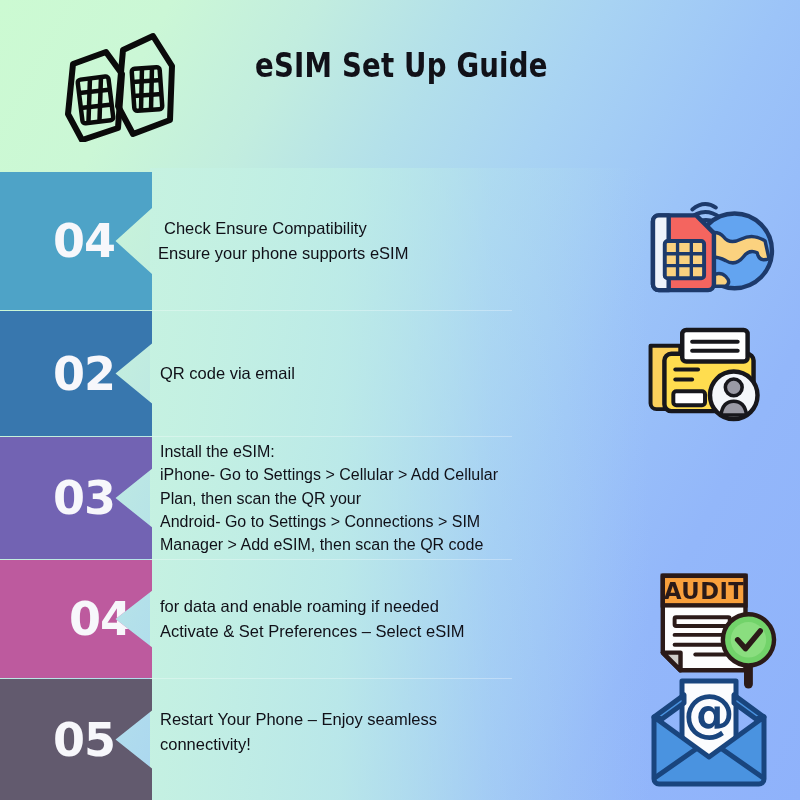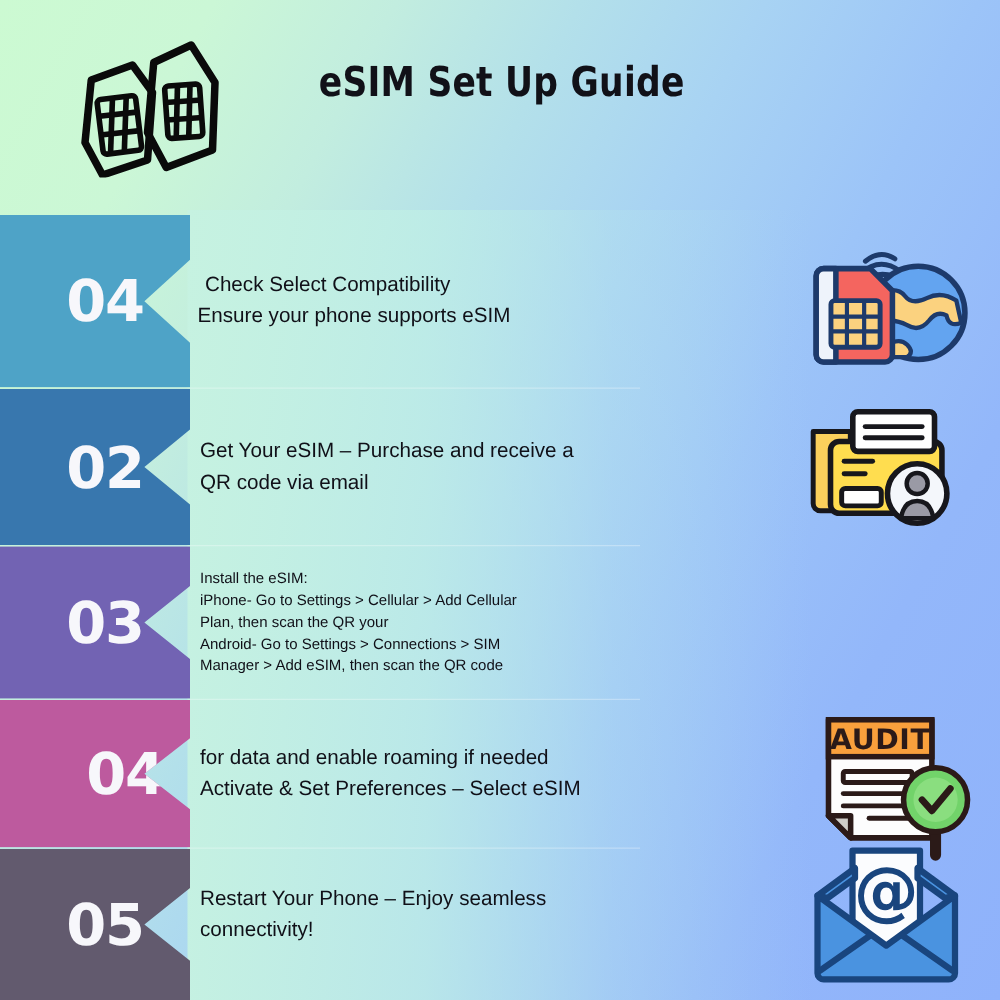--- a/index.html
+++ b/index.html
@@ -157,21 +157,21 @@
     <div id="poster-title">eSIM Set Up Guide</div>
   </div>
 
   <div class="mint-panel" style="top:168px; height:632px;"></div>
 
   <div class="step-row" style="top:172px; height:138px;">
     <div class="num-block" style="background:#4ea3c7;">
       <span class="num-label">04</span>
     </div>
     <div class="step-text" style="left:164px;">
-      <span class="tline">Check Select Compatibility</span>
+      <span class="tline">Check Ensure Compatibility</span>
       <span class="tline" style="margin-left:-6px;">Ensure your phone supports eSIM</span>
     </div>
 
     <div class="step-icon">
       <svg viewBox="0 0 140 120" width="140" height="118">
 
         <g fill="none" stroke="#1d3a6b" stroke-width="4" stroke-linecap="round">
           <path d="M52 30 Q64 20 76 28"></path>
           <path d="M48 40 Q64 26 80 38"></path>
           <path d="M44 50 Q64 33 84 47"></path>
@@ -195,21 +195,20 @@
       </svg>
     </div>
   </div>
   <div class="row-sep" style="top:310px;"></div>
 
   <div class="step-row" style="top:311px; height:125px;">
     <div class="num-block" style="background:#3877ae;">
       <span class="num-label">02</span>
     </div>
     <div class="step-text">
-      <span class="tline">Get Your eSIM – Purchase and receive a</span>
       <span class="tline">QR code via email</span>
     </div>
 
     <div class="step-icon" style="right:28px;">
       <svg viewBox="0 0 130 105" width="130" height="104">
 
         <path d="M8 26 h30 v64 h-24 a6 6 0 0 1 -6 -6 z" fill="#fbd05c" stroke="#17171c" stroke-width="4" stroke-linejoin="round"></path>
 
         <rect x="22" y="34" width="90" height="58" rx="7" fill="#ffdd4f" stroke="#17171c" stroke-width="4.5"></rect>
 
@@ -230,21 +229,21 @@
         <path d="M79 96 q2 -14 13 -14 q11 0 13 14 z" fill="#9a9aa5" stroke="#17171c" stroke-width="3.6" stroke-linejoin="round"></path>
       </svg>
     </div>
   </div>
   <div class="row-sep" style="top:436px;"></div>
 
   <div class="step-row" style="top:437px; height:122px;">
     <div class="num-block" style="background:#7263b3;">
       <span class="num-label">03</span>
     </div>
-    <div class="step-text" style="left:160px; width:440px; font-size:12px; line-height:1.46;">
+    <div class="step-text" style="left:160px; width:440px; font-size:16px; line-height:1.46;">
       <span class="tline">Install the eSIM:</span>
       <span class="tline">iPhone- Go to Settings &gt; Cellular &gt; Add Cellular</span>
       <span class="tline">Plan, then scan the QR your</span>
       <span class="tline">Android- Go to Settings &gt; Connections &gt; SIM</span>
       <span class="tline">Manager &gt; Add eSIM, then scan the QR code</span>
     </div>
   </div>
   <div class="row-sep" style="top:559px;"></div>
 
   <div class="step-icon" style="right:22px; top:564px; transform:none;">

